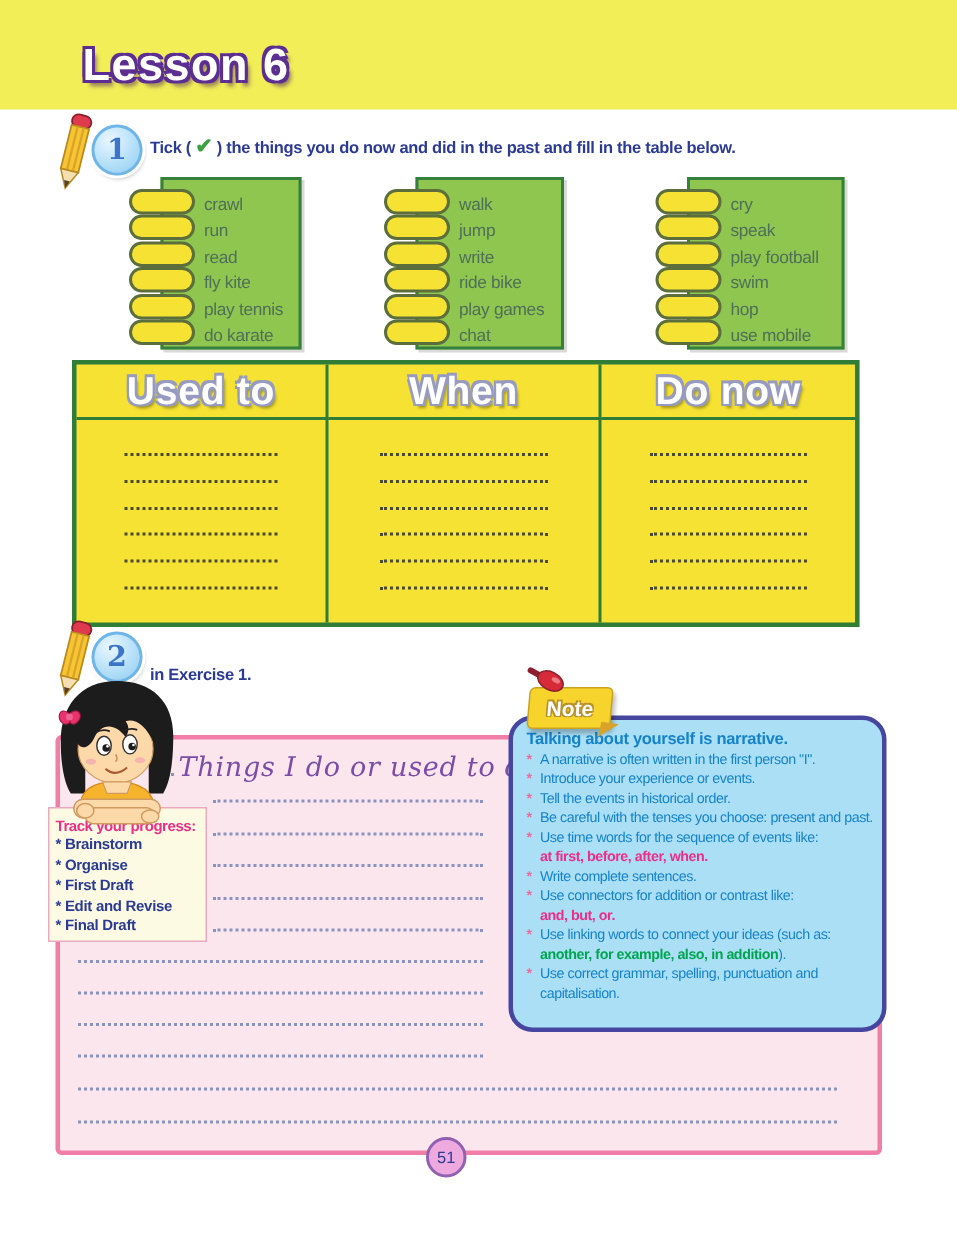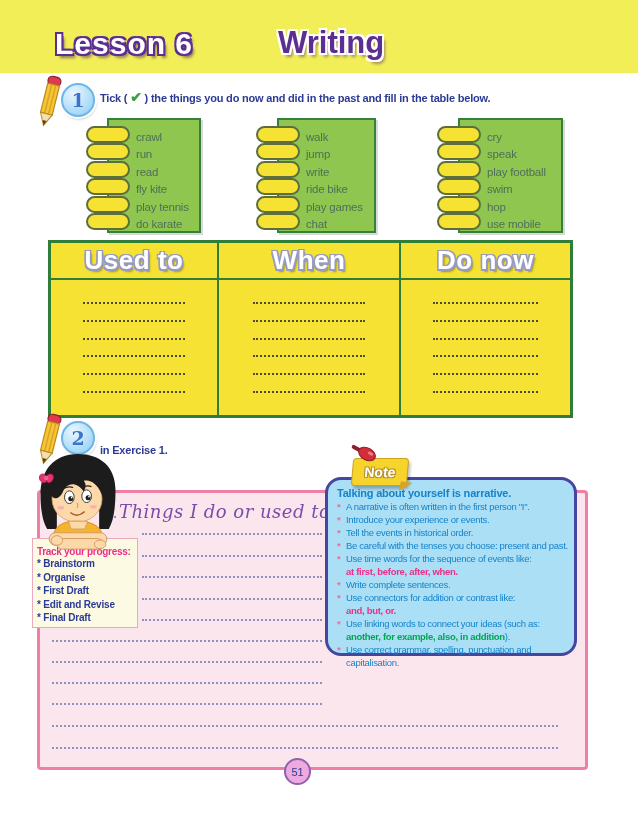--- a/index.html
+++ b/index.html
@@ -57,21 +57,21 @@
     white-space:nowrap;padding:0 3px;letter-spacing:.5px;}
   .write-line{position:absolute;border-bottom:2px dotted #8a93c0;z-index:2;}
 
   
   .track-box{position:absolute;left:32px;top:538px;width:106px;height:90px;background:#fdfae3;
     border:1px solid #e9aabf;box-sizing:border-box;z-index:3;padding:7px 0 0 4px;}
   .track-title{color:#ec2e88;font-weight:bold;font-size:10px;letter-spacing:-.3px;white-space:nowrap;}
   .track-item{color:#2b3a94;font-weight:bold;font-size:10px;line-height:13.5px;letter-spacing:-.2px;white-space:nowrap;}
 
   
-  .note-box{position:absolute;left:325px;top:477px;width:252px;height:179px;background:#abdff5;
+  .note-box{position:absolute;left:339px;top:477px;width:252px;height:211px;background:#abdff5;
     border:3px solid #4646a0;border-radius:16px;box-sizing:border-box;z-index:4;padding:7px 6px 6px 9px;}
   .note-title{color:#1583cb;font-weight:bold;font-size:11px;letter-spacing:-.2px;}
   .note-sub{color:#ec2e88;font-weight:bold;font-size:10.5px;letter-spacing:-.2px;}
   .note-bullets{margin-top:1px;}
   .bullet{position:relative;padding-left:9px;font-size:9.5px;letter-spacing:-.3px;line-height:13px;color:#1583cb;}
   .bullet .star{position:absolute;left:0;top:0;color:#f0699e;font-weight:bold;}
   .seg-pink{color:#ec2e88;font-weight:bold;}
   .seg-green{color:#00a551;font-weight:bold;}
   .note-tag{position:absolute;left:352px;top:458px;width:54px;height:26px;background:#f6d42c;
     border:1.5px solid #caa21d;border-radius:4px;transform:skewX(-5deg);z-index:5;
@@ -90,21 +90,20 @@
     background:#eeaade;border:2px solid #9061b0;box-sizing:border-box;display:flex;align-items:center;
     justify-content:center;font-size:11px;font-weight:normal;color:#2b3a94;z-index:6;text-align:right;}
 </style>
 </head>
 <body>
 
 <div class="page">
 
   <div class="band"></div>
   <div class="lesson-title">Lesson 6</div>
-  <div class="page-title">Writing</div>
 
   <svg class="pencil" style="left:34px;top:74px;" viewBox="0 0 30 54">
     <g transform="rotate(14 15 27)">
       <rect x="9" y="2" width="13" height="9" rx="4.5" fill="#e03a4e" stroke="#8c1f2d" stroke-width="1.2"></rect>
       <rect x="9.5" y="10" width="12" height="30" fill="#f6c531" stroke="#b98a1d" stroke-width="1.2"></rect>
       <line x1="13.7" y1="10" x2="13.7" y2="40" stroke="#d9a32a" stroke-width="1.5"></line>
       <line x1="17.8" y1="10" x2="17.8" y2="40" stroke="#d9a32a" stroke-width="1.5"></line>
       <path d="M9.5,40 L21.5,40 L15.5,52 Z" fill="#f3dfb2" stroke="#b98a1d" stroke-width="1"></path>
       <path d="M13.5,47 L17.5,47 L15.5,52 Z" fill="#57402a"></path>
     </g>

